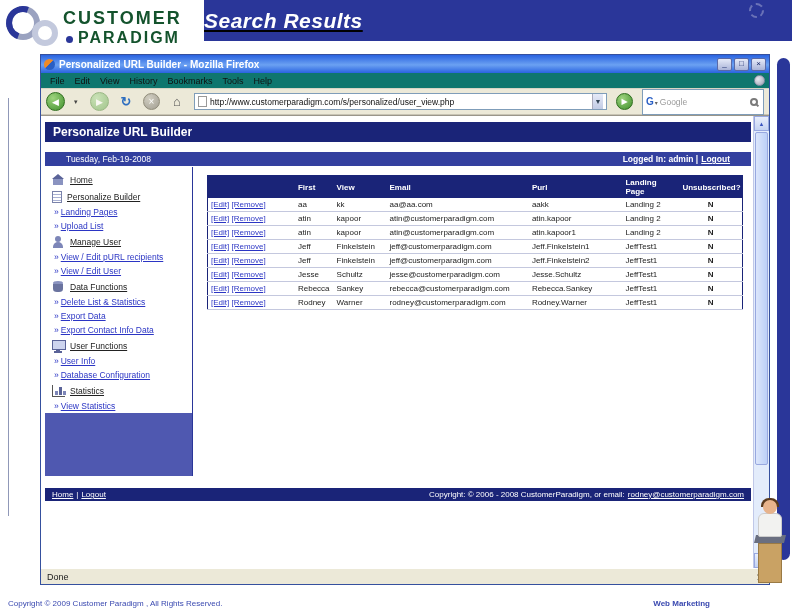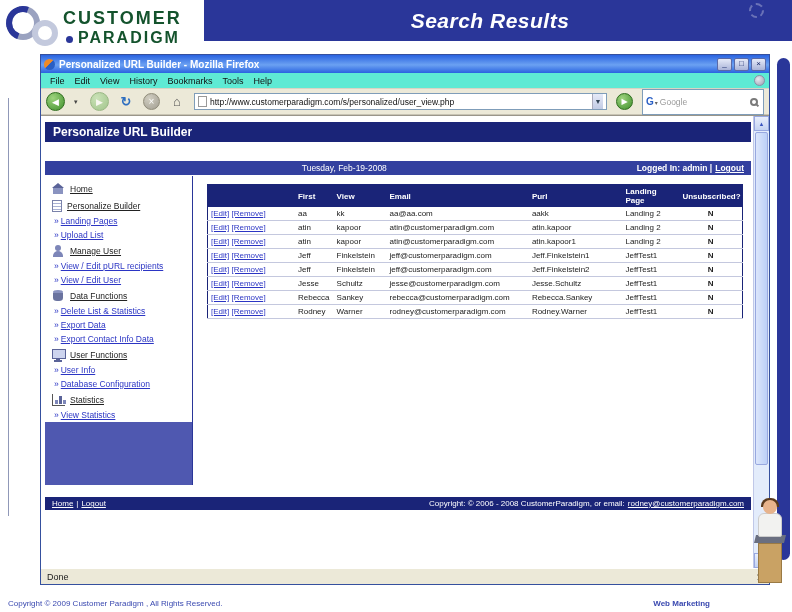--- a/index.html
+++ b/index.html
@@ -3,21 +3,21 @@
 <meta charset="utf-8">
 <style>
   * { box-sizing: border-box; margin: 0; padding: 0; }
   html,body { width: 792px; height: 612px; }
   body { font-family: "Liberation Sans", sans-serif; background:#fff; position:relative; overflow:hidden; }
 
   .slide { position:absolute; inset:0; background:#fff; }
 
   
   .top-bar { position:absolute; left:204px; top:0; right:0; height:41px; background:#2a3699;
-             display:flex; align-items:center; justify-content:center; padding-right:16px; }
+             display:flex; align-items:center; justify-content:flex-start; padding-right:16px;text-decoration:underline; }
   .top-bar-title { color:#fff; font-size:21px; font-weight:bold; font-style:italic; letter-spacing:.5px; }
   .bar-gear { position:absolute; right:28px; top:3px; width:15px; height:15px; border:2px dashed rgba(255,255,255,.30); border-radius:50%; }
 
   .logo { position:absolute; left:4px; top:2px; width:200px; height:58px; }
   .ring { position:absolute; border-radius:50%; }
   .r1 { left:2px; top:4px; width:34px; height:34px; border:6px solid #9aa2c0; }
   .r1::after { content:""; position:absolute; inset:-6px; border:6px solid transparent;
                border-top-color:#2a3699; border-left-color:#2a3699; border-radius:50%; transform:rotate(-25deg); }
   .r2 { left:28px; top:18px; width:26px; height:26px; border:6px solid #c3c9dd; background:#fff; }
   .logo-dot { position:absolute; left:62px; top:34px; width:7px; height:7px; background:#2a3699; border-radius:50%; }
@@ -37,21 +37,21 @@
   .browser { position:absolute; left:40px; top:54px; width:730px; height:531px;
              border:1px solid #35509e; background:#ece9d8; display:flex; flex-direction:column; z-index:2; }
   .b-titlebar { height:18px; background:linear-gradient(180deg,#2a63e0,#6ba1f2 55%,#2a63e0);
                 display:flex; align-items:center; padding:0 3px; flex:none; }
   .ff-icon { width:11px; height:11px; border-radius:50%; background:linear-gradient(135deg,#f08a24 45%,#2a5fc4 50%); flex:none; }
   .b-title { color:#fff; font-size:10px; font-weight:bold; margin-left:4px; flex:1;
              white-space:nowrap; overflow:hidden; }
   .win-btn { width:15px; height:13px; background:linear-gradient(#e6eaf8,#aab4d8); border:1px solid #5a6aa8;
              border-radius:2px; color:#1a2a6a; font-size:8px; line-height:10px; text-align:center; margin-left:2px; flex:none; }
 
-  .b-menubar { height:16px; background:#5eead4; border-bottom:1px solid #d8d4c4; display:flex; align-items:center; padding:0 4px; flex:none;text-align:center; }
+  .b-menubar { height:16px; background:#0f766e; border-bottom:1px solid #d8d4c4; display:flex; align-items:center; padding:0 4px; flex:none;text-align:center; }
   .menu-items { display:flex; align-items:center; }
   .menu-item { font-size:9px; color:#111; padding:0 5px; }
   .throbber { margin-left:auto; width:11px; height:11px; border-radius:50%;
               background:radial-gradient(circle at 35% 35%, #e8e8ee, #9aa0b4); border:1px solid #8a8fa8; }
 
   .b-navbar { height:26px; display:flex; align-items:center; padding:0 5px; gap:9px; border-bottom:1px solid #c8c4b4; flex:none; }
   .nav-round { width:19px; height:19px; border-radius:50%; color:#fff; font-size:9px; display:flex; align-items:center; justify-content:center; flex:none; }
   .back { background:radial-gradient(circle at 35% 30%, #9ed47e, #3f8f2c); border:1px solid #2e6e1e; }
   .back::after { content:"◀"; }
   .nav-drop { font-size:7px; color:#444; width:7px; flex:none; }
@@ -95,21 +95,21 @@
   .sb-track { flex:1; position:relative; }
   .sb-thumb { position:absolute; top:1px; left:1px; right:1px; height:79%; background:linear-gradient(90deg,#dce6fb,#bcd0f8);
               border:1px solid #98a8e0; border-radius:2px; }
 
   .b-statusbar { height:16px; background:#ece9d8; border-top:1px solid #fff; display:flex; align-items:center; padding-left:6px; font-size:9px; color:#222; flex:none; position:relative; }
   .grip { position:absolute; right:1px; bottom:1px; width:11px; height:11px;
           background:repeating-linear-gradient(135deg, transparent 0 2px, #b0ac9c 2px 3px); }
 
   
   .p-header { height:20px; background:#1a2478; color:#fff; font-weight:bold; font-size:12px; display:flex; align-items:center; padding-left:8px; flex:none; }
-  .p-datebar { height:14px; background:#33409f; color:#fff; font-size:8.5px; display:flex; align-items:center; padding:0 7px; margin-top:19px; flex:none;text-align:center; }
+  .p-datebar { height:14px; background:#33409f; color:#fff; font-size:8.5px; display:flex; align-items:center; padding:0 21px; margin-top:10px; flex:none; }
   .p-date { flex:1; }
   .p-login { font-weight:bold; display:flex; gap:3px; }
   .p-logout { text-decoration:underline; cursor:pointer; }
 
   .p-body { height:309px; display:flex; flex:none; margin-top:1px; }
   .p-sidebar { width:148px; border-right:1px solid #2a3699; display:flex; flex-direction:column; padding-top:4px; flex:none; }
   .sb-section { display:flex; align-items:center; gap:5px; padding:3px 4px 2px 7px; font-size:8.5px; color:#222; text-decoration:underline; cursor:pointer; }
   .sb-link { padding:2px 4px 2px 9px; font-size:8.5px; color:#2b35c4; cursor:pointer; }
   .sb-link-label { text-decoration:underline; margin-left:2px; }
   .p-sidebar-fill { margin-top:auto; height:72px; background:#4f58b0; }

